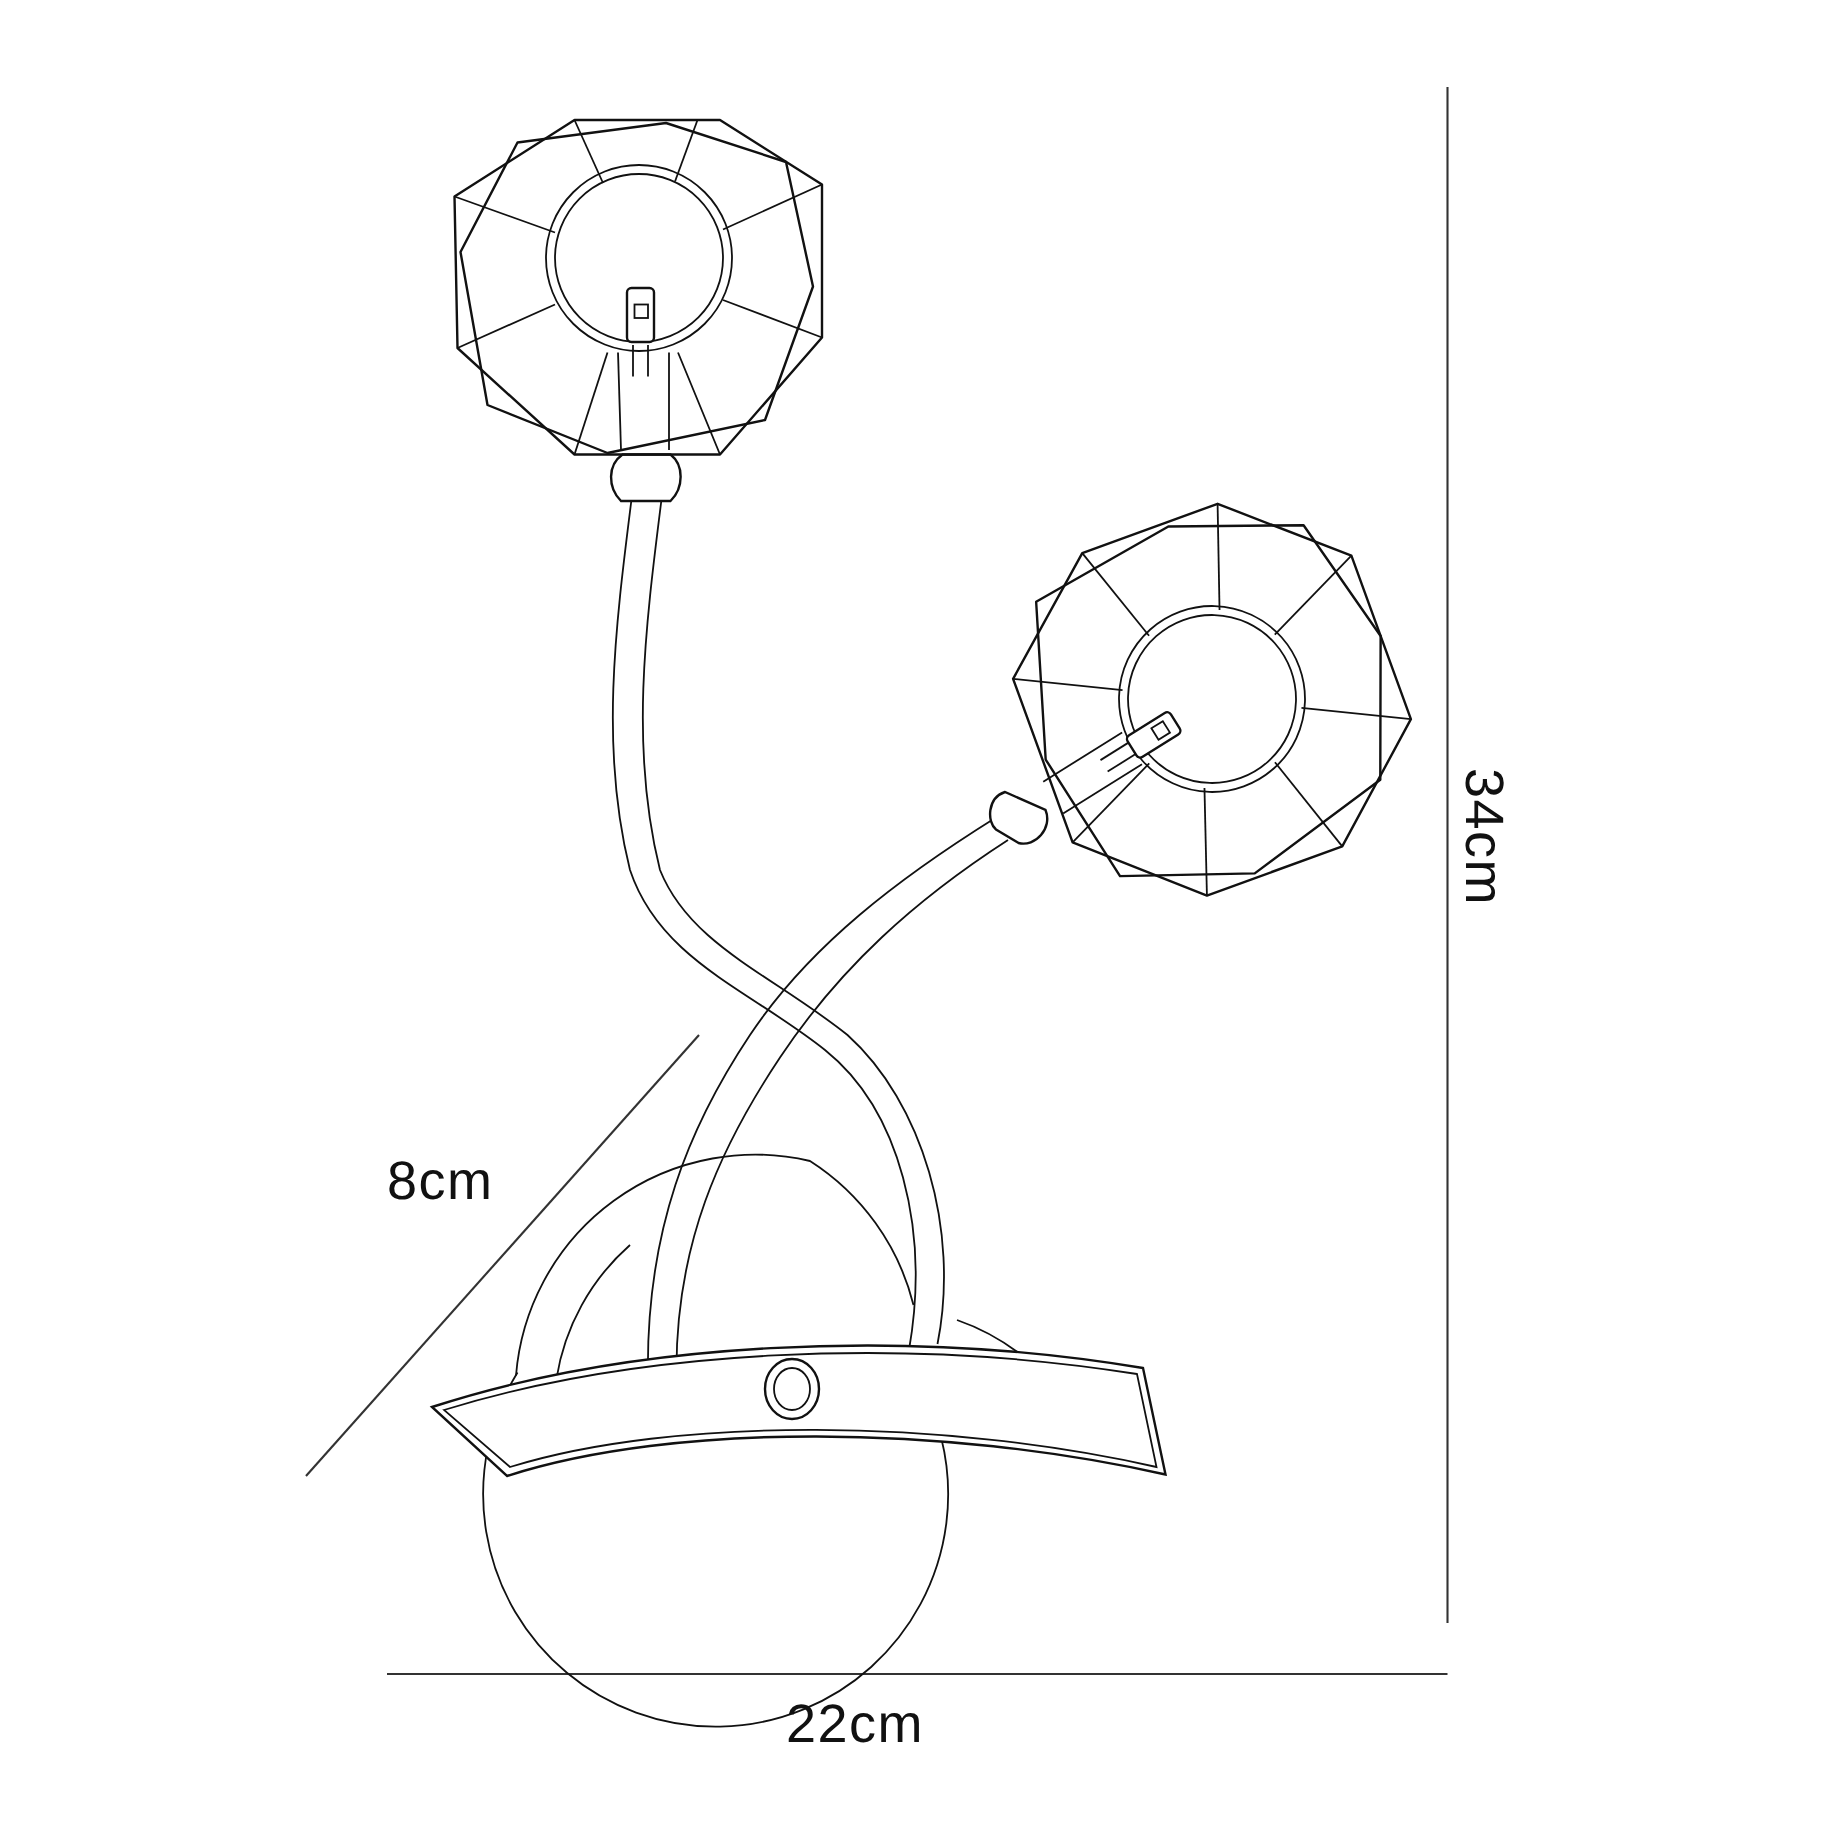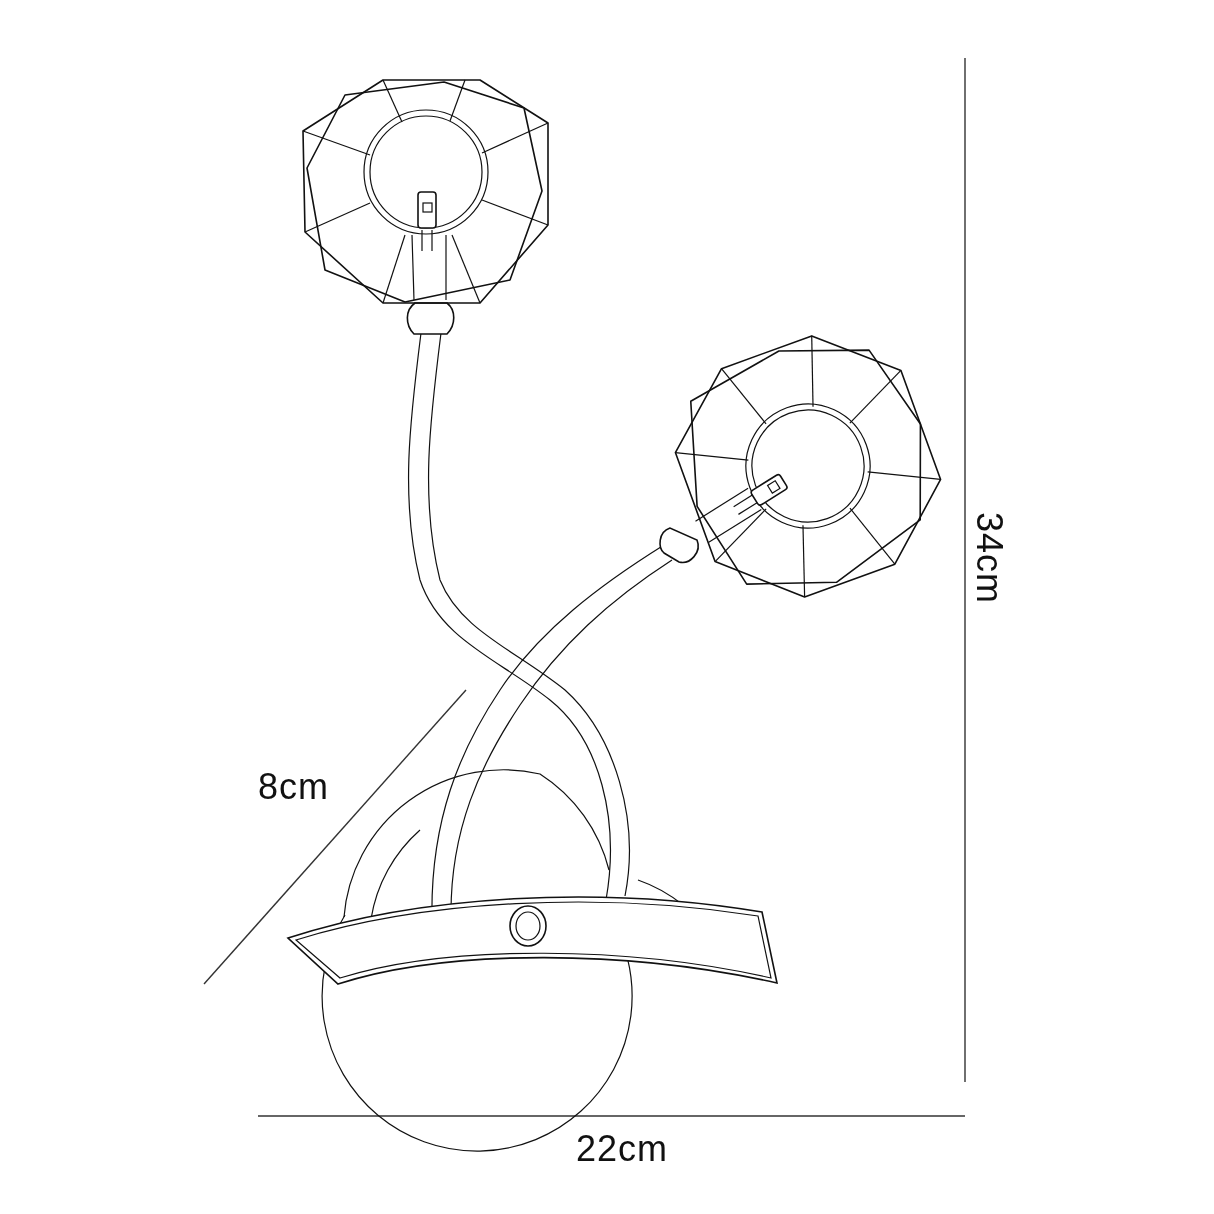--- a/index.html
+++ b/index.html
@@ -10,21 +10,21 @@
     .fill-w { fill: #ffffff; stroke: #111111; stroke-width: 1.6; }
     .dim { stroke: #333333; stroke-width: 1.4; }
     .label {
       position: absolute;
       font-family: "Liberation Sans", "DejaVu Sans", sans-serif;
       font-size: 36px;
       color: #111111;
       letter-spacing: 1px;
       white-space: nowrap;
     }
-    #label-width { left: 576px; top: 1128px; }
+    #label-width { left: 524px; top: 1128px; }
     #label-depth { left: 258px; top: 766px; text-align: right; }
     #label-height { left: 962px; top: 570px; transform: rotate(90deg); transform-origin: 0 0; left: 1010px; top: 512px; }
   </style>
 </head>
 <body>
 
 <svg id="drawing" viewBox="0 0 1214 1214" xmlns="http://www.w3.org/2000/svg">
 
   <line class="dim" x1="965" y1="58" x2="965" y2="1082"></line>
   <line class="dim" x1="258" y1="1116" x2="965" y2="1116"></line>

